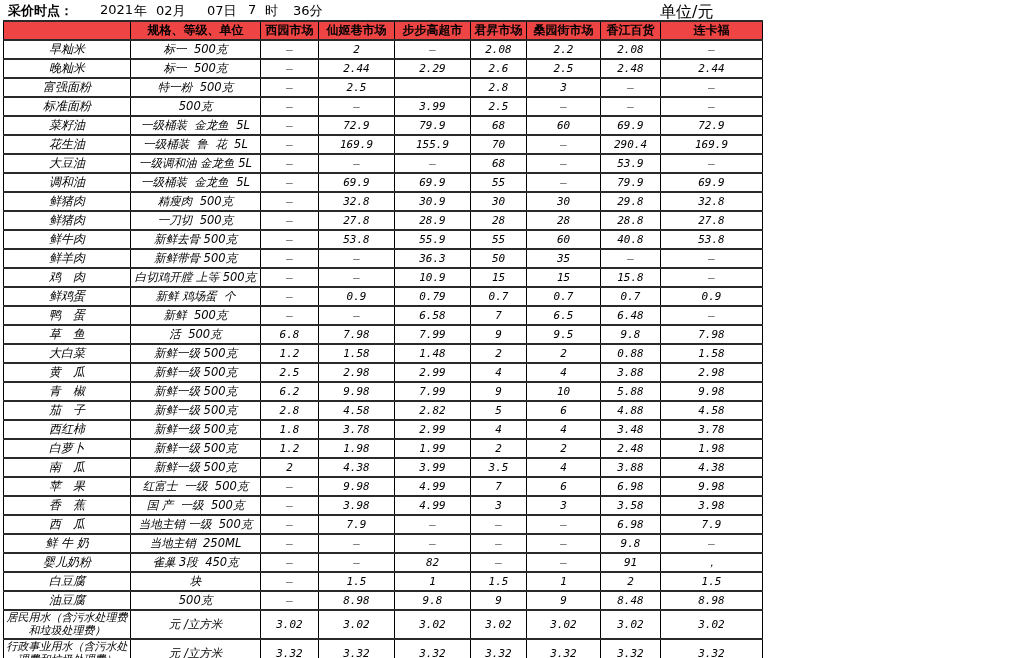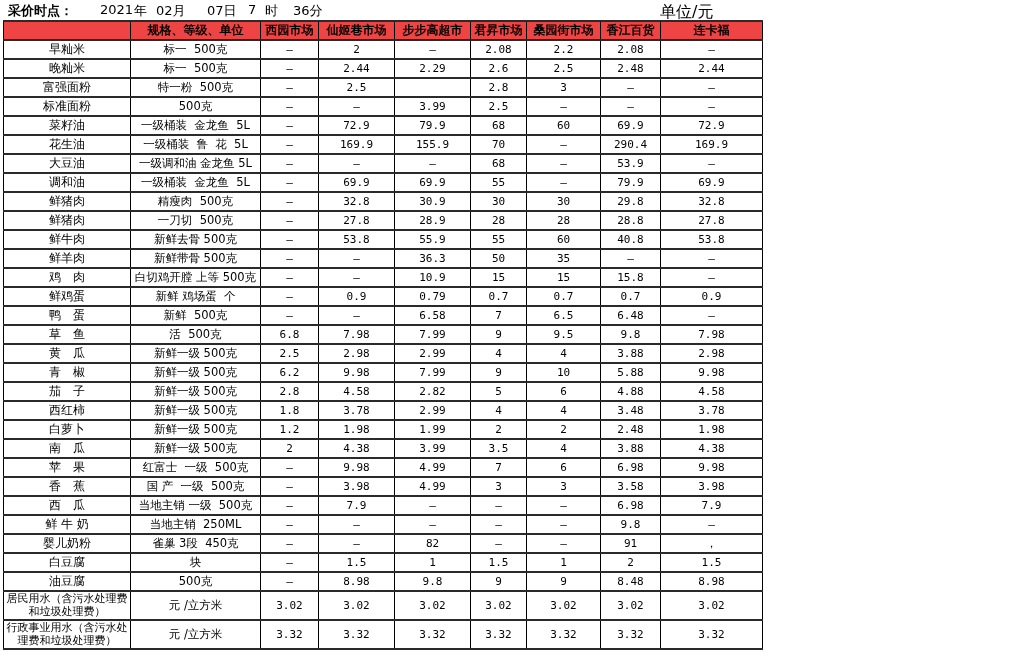--- a/index.html
+++ b/index.html
@@ -15,21 +15,21 @@
   .t-hour{left:248px;} .t-houru{left:265px;}
   .t-min{left:293px;}
   .t-unit{left:660px;font-size:16px;}
 
   
   table.price{position:absolute;top:20px;left:3px;width:759px;border-collapse:collapse;table-layout:fixed;}
   th,td{border-left:1px solid #000;border-right:1px solid #000;
         border-top:2px solid #2a2a2a;border-bottom:2px solid #2a2a2a;
         padding:0 1px;text-align:center;vertical-align:middle;overflow:hidden;}
   thead th{background:#ef4444;font-weight:bold;font-size:12px;height:15px;white-space:nowrap;}
-  tr.r{height:16px;}
+  tr.r{height:16px;font-style:italic;}
   tr.r-tall{height:29px;}
   td.name{font-size:12px;white-space:nowrap;}
   td.name.wrap{white-space:normal;font-size:11px;line-height:1.15;}
   td.spec{font-size:11.5px;white-space:pre;}
   td.val{font-size:11px;font-family:"DejaVu Sans Mono","DejaVu Sans",monospace;white-space:nowrap;}
 </style>
 </head>
 <body>
 
 <div class="sheet">
@@ -243,20 +243,31 @@
           <td class="spec">活  500克</td>
           <td class="val">6.8</td>
           <td class="val">7.98</td>
           <td class="val">7.99</td>
           <td class="val">9</td>
           <td class="val">9.5</td>
           <td class="val">9.8</td>
           <td class="val">7.98</td>
         </tr>
         <tr class="r">
+          <td class="name">大白菜</td>
+          <td class="spec">新鲜一级 500克</td>
+          <td class="val">1.2</td>
+          <td class="val">1.58</td>
+          <td class="val">1.48</td>
+          <td class="val">2</td>
+          <td class="val">2</td>
+          <td class="val">0.88</td>
+          <td class="val">1.58</td>
+        </tr>
+        <tr class="r">
           <td class="name">黄　瓜</td>
           <td class="spec">新鲜一级 500克</td>
           <td class="val">2.5</td>
           <td class="val">2.98</td>
           <td class="val">2.99</td>
           <td class="val">4</td>
           <td class="val">4</td>
           <td class="val">3.88</td>
           <td class="val">2.98</td>
         </tr>

